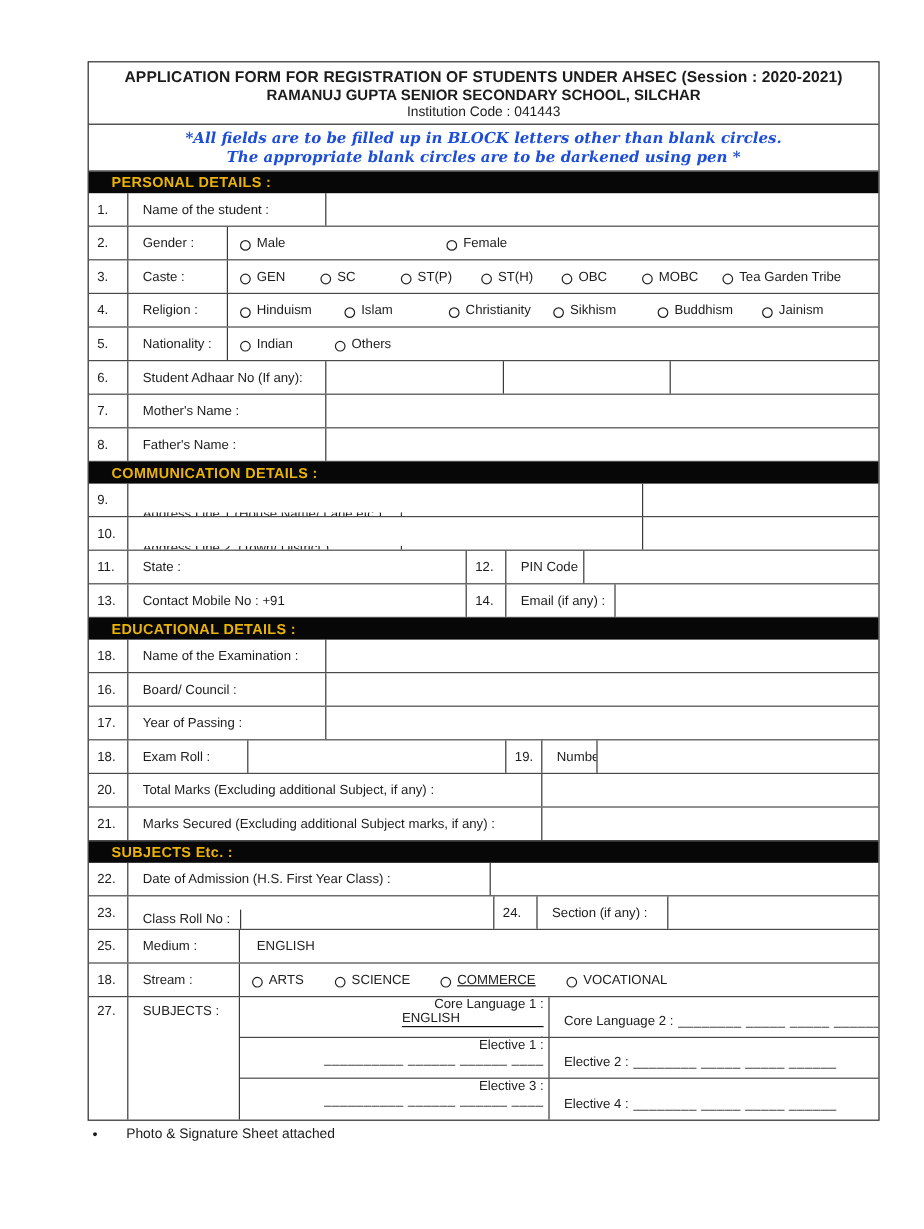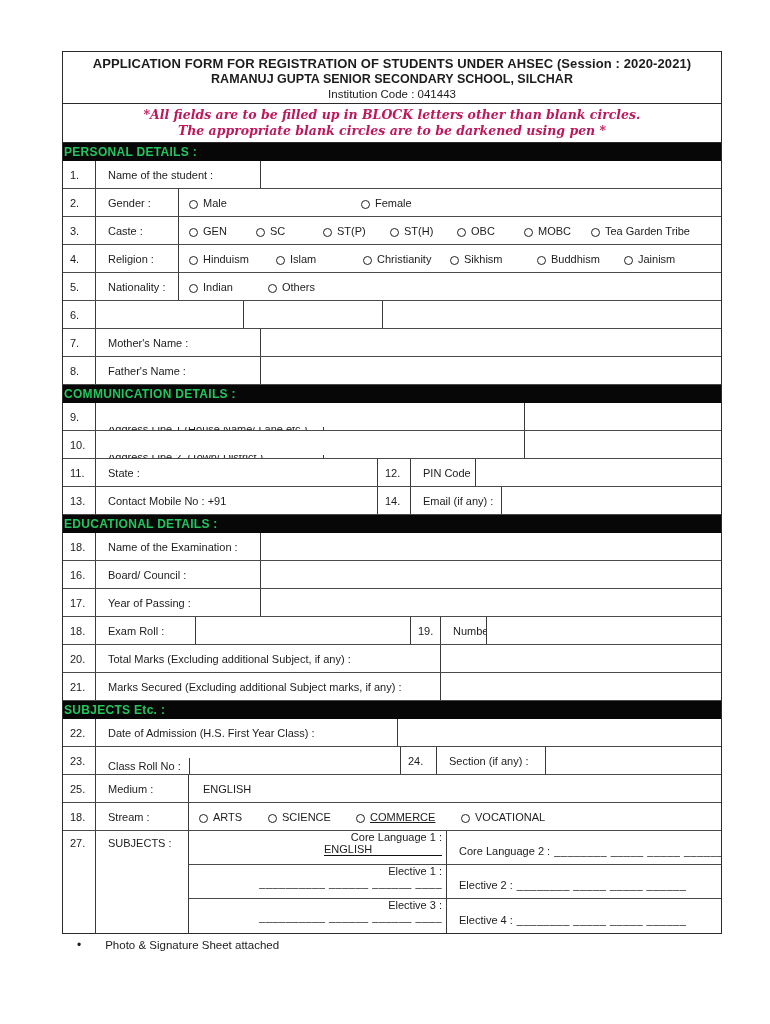--- a/index.html
+++ b/index.html
@@ -6,37 +6,37 @@
   html,body { background:#ffffff; }
   .page {
     position: relative;
     width: 770px; height: 1024px;
     background: #ffffff;
     font-family: "Liberation Sans", sans-serif;
     color: #1c1c1c;
     overflow: hidden;
   }
   .doc {
-    position: absolute; left: 62px; top: 51px;
+    position: absolute; left: 73px; top: 51px;
     width: 660px;
     border: 1.5px solid #2b2b2b;
     background: #fff;
   }
   
   .hdr { border-bottom: 1px solid #2b2b2b; padding: 4px 2px 3px 2px; text-align: center; }
   .t1 { font-size: 13px; font-weight: 800; letter-spacing: 0.1px; white-space: nowrap; }
   .t2 { font-size: 12.5px; font-weight: 800; margin-top: 1px; }
   .t3 { font-size: 11.5px; margin-top: 2px; }
   .note { border-bottom: 1px solid #2b2b2b; text-align: center; padding: 3px 0 4px 0;
           font-family: "DejaVu Serif", serif; font-style: italic; font-weight: bold;
-          font-size: 12.5px; color:#be185d; }
+          font-size: 12.5px; color:#1d4ed8; }
   .note div { line-height: 1.25; }
   
-  .bar { background: #070707; color: #22c55e; font-weight: 800; font-size: 12px;
-         height: 18px; display: flex; align-items: center; padding-left: 1px;
+  .bar { background: #070707; color: #eab308; font-weight: 800; font-size: 12px;
+         height: 18px; display: flex; align-items: center; padding-left: 19px;
          letter-spacing: 0.3px; }
   
   .row { display: flex; height: 28px; border-bottom: 1px solid #4a4a4a; }
   .row:last-child { border-bottom: none; }
   .c { border-right: 1px solid #3a3a3a; display: flex; align-items: center;
        font-size: 11px; white-space: nowrap; overflow: hidden; }
   .c:last-child { border-right: none; }
   .num { width: 33px; padding-left: 7px; flex: none; }
   .lbl { padding-left: 12px; flex: none; }
   .fill { flex: 1; }
@@ -192,20 +192,21 @@
           </span>
         <span class="opt">
             <span class="circ"></span>
             <span>Others</span>
           </span>
       </div>
     </div>
 
     <div class="row">
       <div class="c num">6.</div>
+      <div class="c lbl w165">Student Adhaar No (If any):</div>
       <div class="c w148"></div>
       <div class="c w139"></div>
       <div class="c fill"></div>
     </div>
 
     <div class="row">
       <div class="c num">7.</div>
       <div class="c lbl w165">Mother's Name :</div>
       <div class="c fill"></div>
     </div>

